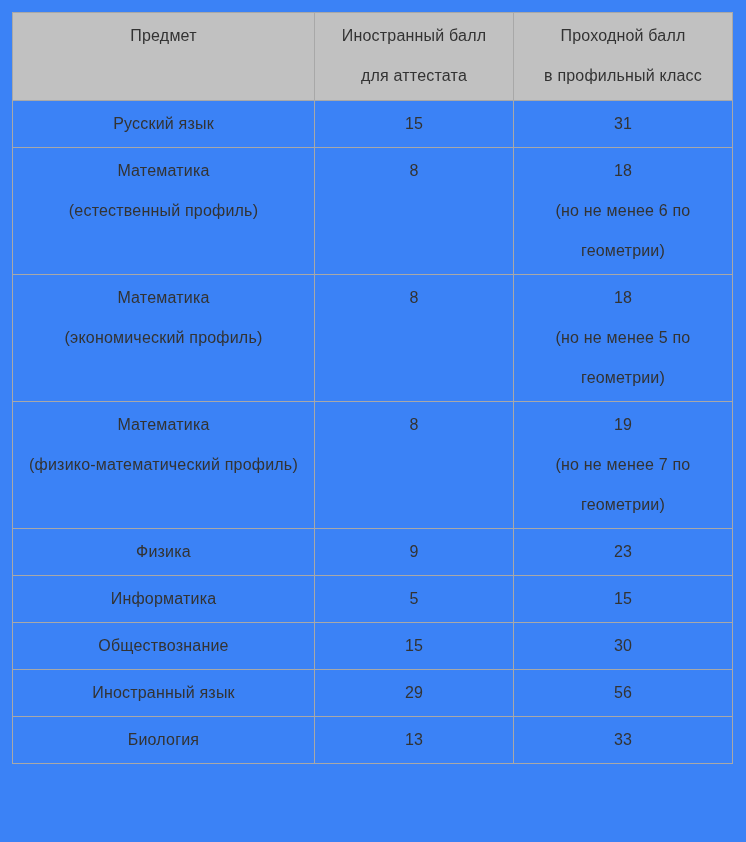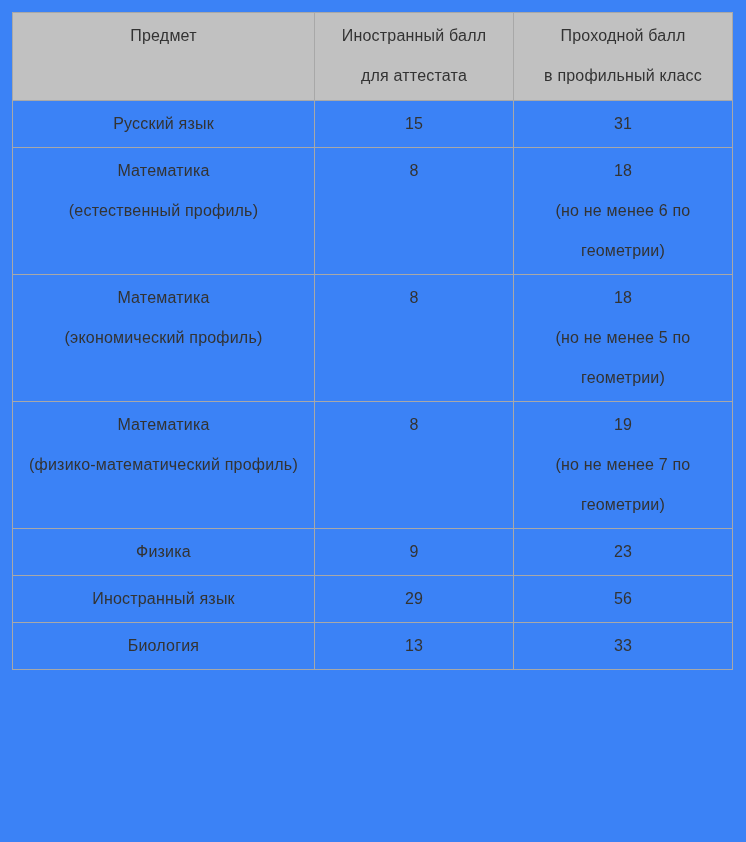--- a/index.html
+++ b/index.html
@@ -90,20 +90,30 @@
         <td class="num">8</td>
         <td class="num">19
 (но не менее 7 по геометрии)</td>
       </tr>
       <tr>
         <td>Физика</td>
         <td class="num">9</td>
         <td class="num">23</td>
       </tr>
       <tr>
+        <td>Информатика</td>
+        <td class="num">5</td>
+        <td class="num">15</td>
+      </tr>
+      <tr>
+        <td>Обществознание</td>
+        <td class="num">15</td>
+        <td class="num">30</td>
+      </tr>
+      <tr>
         <td>Иностранный язык</td>
         <td class="num">29</td>
         <td class="num">56</td>
       </tr>
       <tr>
         <td>Биология</td>
         <td class="num">13</td>
         <td class="num">33</td>
       </tr>
 

